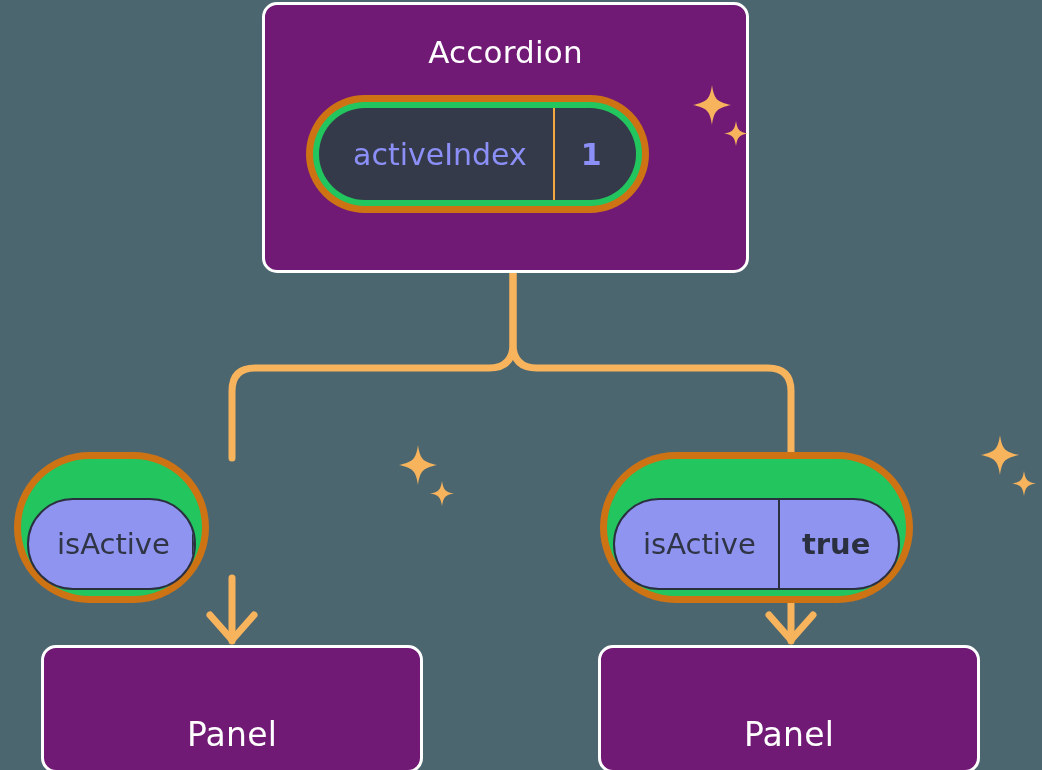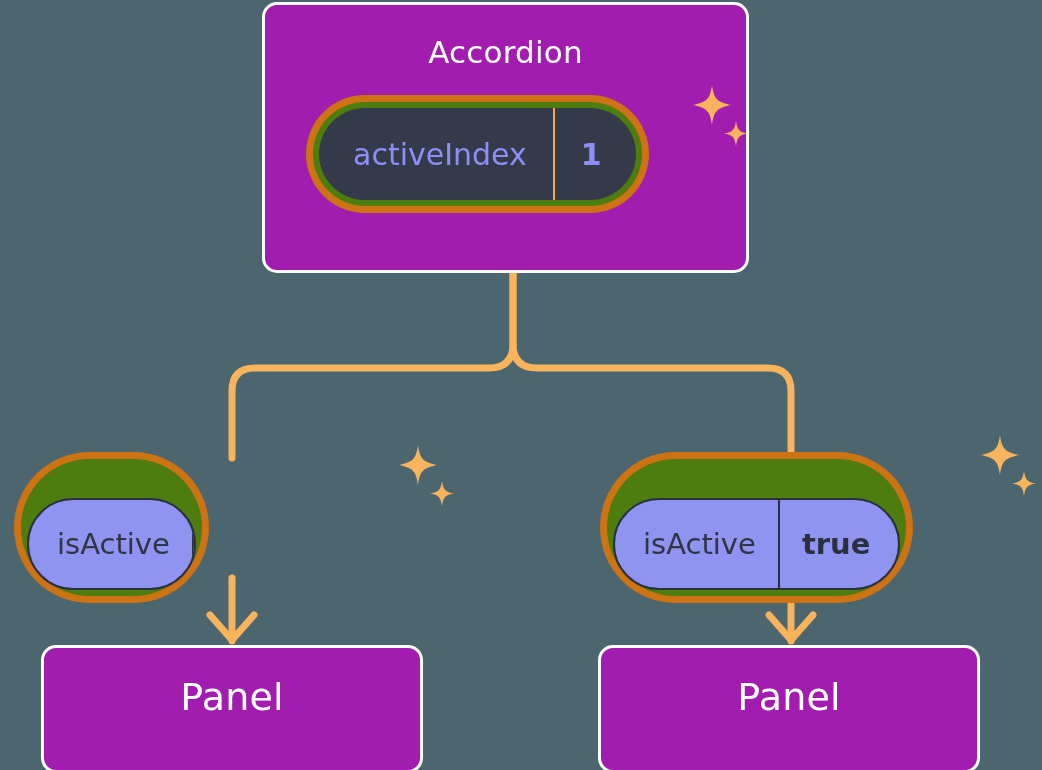--- a/index.html
+++ b/index.html
@@ -26,21 +26,21 @@
     left: 0;
     top: 0;
     width: 1042px;
     height: 770px;
     pointer-events: none;
   }
 
   
   .card {
     position: absolute;
-    background: #a21caf;
+    background: #701a75;
     border: 3px solid #ffffff;
     border-radius: 15px;
     box-sizing: border-box;
   }
 
   .card-title {
     color: #ffffff;
     font-size: 31px;
     letter-spacing: 0.2px;
     text-align: center;
@@ -63,37 +63,37 @@
     width: 382px;
     height: 128px;
   }
   #panel-card-right {
     left: 598px;
     top: 645px;
     width: 382px;
     height: 128px;
   }
   .panel-card .card-title {
-    margin-top: 27px;
-    font-size: 38px;
+    margin-top: 67px;
+    font-size: 33px;
   }
 
   
   .pill-wrap {
     position: absolute;
   }
 
   .pill-outer {
     background: #cd7314;          
     border-radius: 999px;
     padding: 7px;
     box-sizing: border-box;
   }
   .pill-mid {
-    background: #4d7c0f;          
+    background: #22c55e;          
     border-radius: 999px;
     padding: 6px;
     box-sizing: border-box;
   }
   .pill-inner {
     border-radius: 999px;
     display: flex;
     align-items: stretch;
     box-sizing: border-box;
     overflow: hidden;

